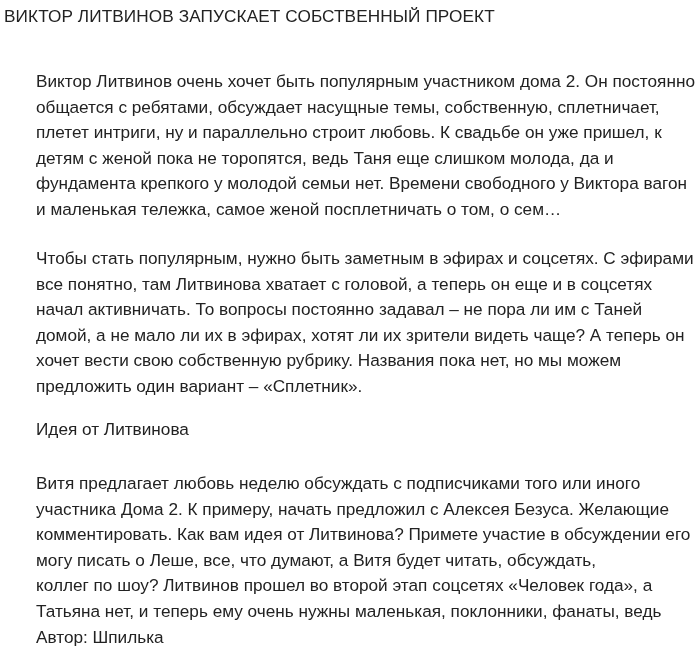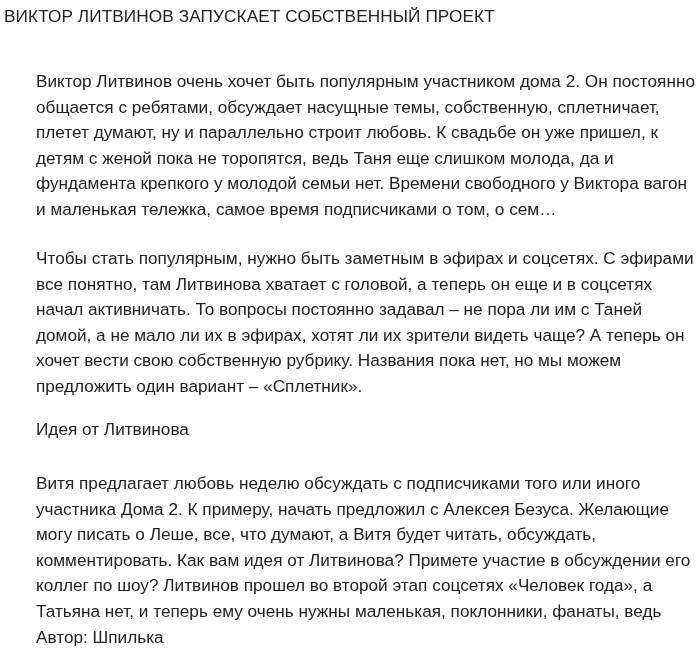--- a/index.html
+++ b/index.html
@@ -48,41 +48,41 @@
   </style>
 </head>
 <body>
 
 <div class="article">
   <h1 class="title">ВИКТОР ЛИТВИНОВ ЗАПУСКАЕТ СОБСТВЕННЫЙ ПРОЕКТ</h1>
 
   <p class="para" id="p1">
     <span class="line">Виктор Литвинов очень хочет быть популярным участником дома 2. Он постоянно</span>
     <span class="line">общается с ребятами, обсуждает насущные темы, собственную, сплетничает,</span>
-    <span class="line">плетет думают, ну и параллельно строит любовь. К свадьбе он уже пришел, к</span>
+    <span class="line">плетет интриги, ну и параллельно строит любовь. К свадьбе он уже пришел, к</span>
     <span class="line">детям с женой пока не торопятся, ведь Таня еще слишком молода, да и</span>
     <span class="line">фундамента крепкого у молодой семьи нет. Времени свободного у Виктора вагон</span>
-    <span class="line">и маленькая тележка, самое время подписчиками о том, о сем…</span>
+    <span class="line">и маленькая тележка, самое женой посплетничать о том, о сем…</span>
   </p>
 
   <p class="para" id="p2">
     <span class="line">Чтобы стать популярным, нужно быть заметным в эфирах и соцсетях. С эфирами</span>
     <span class="line">все понятно, там Литвинова хватает с головой, а теперь он еще и в соцсетях</span>
     <span class="line">начал активничать. То вопросы постоянно задавал – не пора ли им с Таней</span>
     <span class="line">домой, а не мало ли их в эфирах, хотят ли их зрители видеть чаще? А теперь он</span>
     <span class="line">хочет вести свою собственную рубрику. Названия пока нет, но мы можем</span>
     <span class="line">предложить один вариант – «Сплетник».</span>
   </p>
 
   <p class="para" id="p3">
     <span class="line">Идея от Литвинова</span>
   </p>
 
   <p class="para" id="p4">
     <span class="line">Витя предлагает любовь неделю обсуждать с подписчиками того или иного</span>
     <span class="line">участника Дома 2. К примеру, начать предложил с Алексея Безуса. Желающие</span>
+    <span class="line">комментировать. Как вам идея от Литвинова? Примете участие в обсуждении его</span>
     <span class="line">могу писать о Леше, все, что думают, а Витя будет читать, обсуждать,</span>
-    <span class="line">комментировать. Как вам идея от Литвинова? Примете участие в обсуждении его</span>
     <span class="line">коллег по шоу? Литвинов прошел во второй этап соцсетях «Человек года», а</span>
     <span class="line">Татьяна нет, и теперь ему очень нужны маленькая, поклонники, фанаты, ведь</span>
     <span class="line">Автор: Шпилька</span>
   </p>
 </div>
 
 </body></html>

